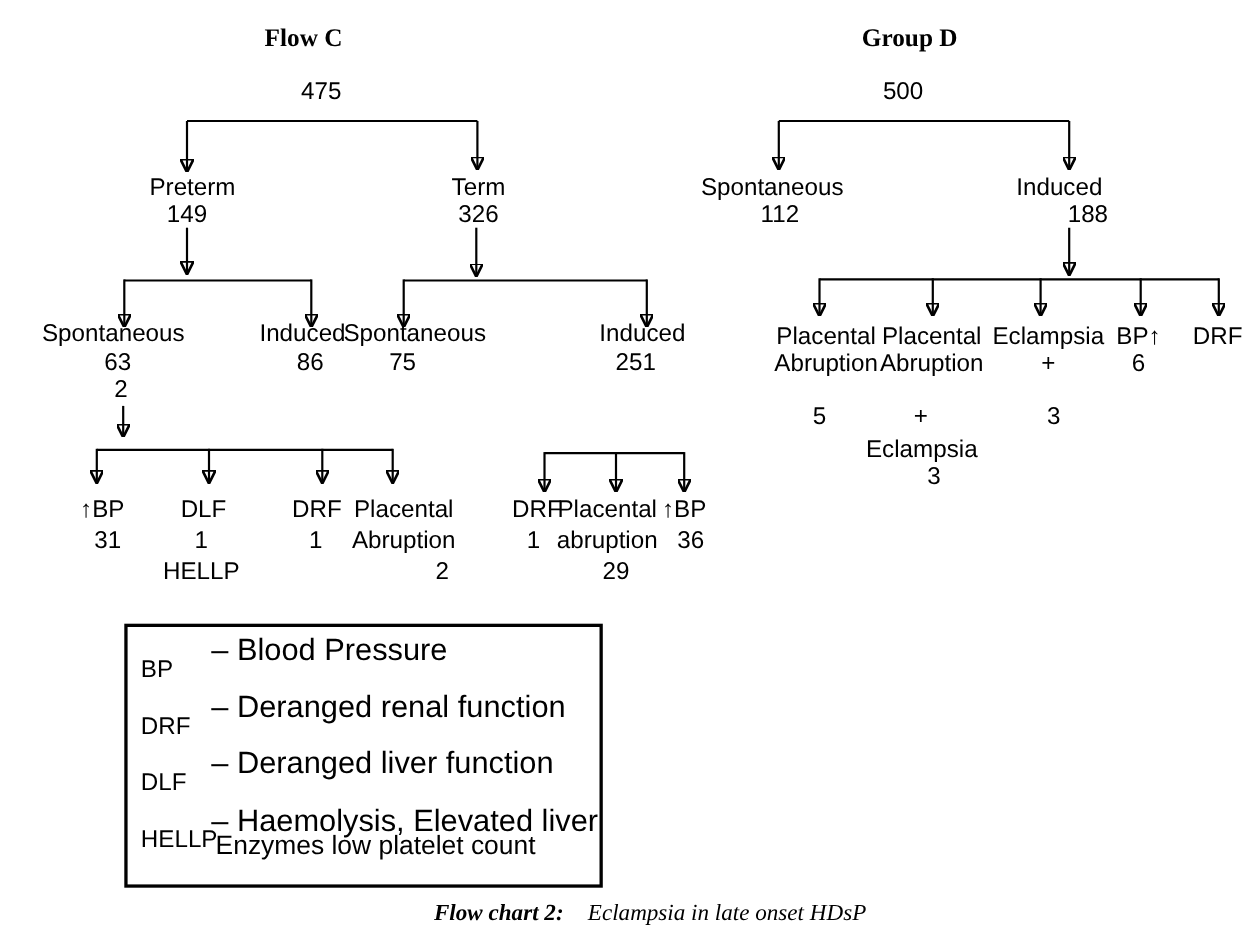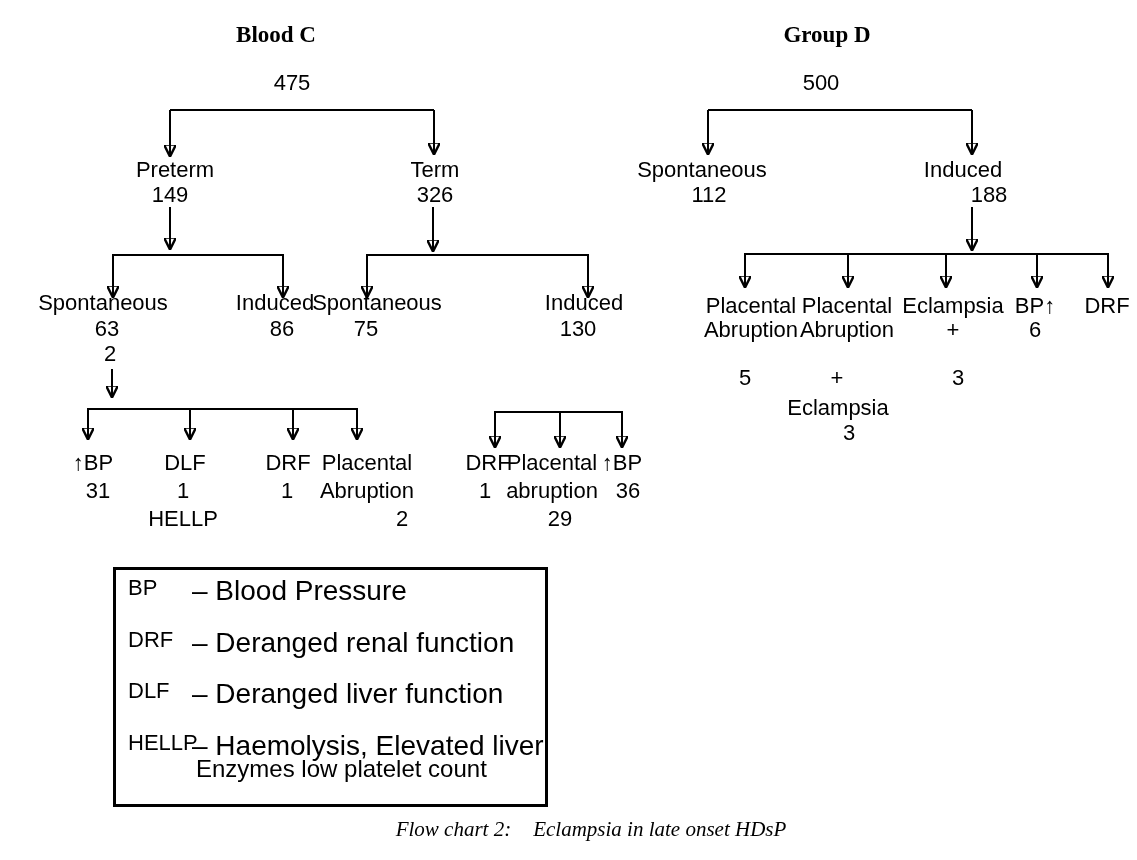--- a/index.html
+++ b/index.html
@@ -12,29 +12,29 @@
   .connectors path,.connectors line{stroke:#000;stroke-width:2;fill:none;}
   .lbl{
     position:absolute;transform:translateX(-50%);
     font-size:22px;line-height:1.0;white-space:nowrap;text-align:center;
   }
   .gtitle{
     font-family:"Liberation Serif","DejaVu Serif",serif;
     font-weight:bold;font-size:23px;
   }
   .legend-box{position:absolute;left:113px;top:567px;width:429px;height:234px;border:3px solid #000;}
-  .legend-abbr{position:absolute;left:128px;font-size:22px;line-height:1.0;white-space:nowrap;}
+  .legend-abbr{position:absolute;left:128px;font-size:22px;line-height:1.0;white-space:nowrap;margin-top:20px;}
   .legend-desc{position:absolute;left:192px;font-size:28px;line-height:1.0;white-space:nowrap;}
   .legend-desc2{position:absolute;left:196px;font-size:24px;line-height:1.0;white-space:nowrap;}
   .caption{
     position:absolute;left:591px;top:819px;transform:translateX(-50%);
     font-family:"Liberation Serif","DejaVu Serif",serif;
     font-style:italic;font-size:21px;line-height:1.0;white-space:nowrap;
   }
-  .caption .cap-label{font-weight:normal;margin-right:22px;}
+  .caption .cap-label{font-weight:bold;margin-right:22px;}
 </style>
 </head>
 <body>
 
 <div class="canvas">
 
   <svg class="connectors" width="1137" height="860" viewBox="0 0 1137 860" xmlns="http://www.w3.org/2000/svg">
     <defs>
       <marker id="ah" viewBox="0 0 10 10" refX="9.5" refY="5" markerWidth="12" markerHeight="12" orient="auto" markerUnits="userSpaceOnUse">
         <path d="M0 0 L10 5 L0 10 z" fill="#000" stroke="none"></path>
@@ -73,38 +73,38 @@
     <line x1="972" y1="207" x2="972" y2="250" marker-end="url(#ah)"></line>
 
     <path d="M745,254 H1108"></path>
     <line x1="745" y1="253" x2="745" y2="287" marker-end="url(#ah)"></line>
     <line x1="848" y1="253" x2="848" y2="287" marker-end="url(#ah)"></line>
     <line x1="946" y1="253" x2="946" y2="287" marker-end="url(#ah)"></line>
     <line x1="1037" y1="253" x2="1037" y2="287" marker-end="url(#ah)"></line>
     <line x1="1108" y1="253" x2="1108" y2="287" marker-end="url(#ah)"></line>
   </svg>
 
-  <div class="lbl gtitle" style="left:276px;top:23px">Blood C</div>
+  <div class="lbl gtitle" style="left:276px;top:23px">Flow C</div>
   <div class="lbl" style="left:292px;top:72px">475</div>
 
   <div class="lbl" style="left:175px;top:159px">Preterm</div>
   <div class="lbl" style="left:170px;top:184px">149</div>
   <div class="lbl" style="left:435px;top:159px">Term</div>
   <div class="lbl" style="left:435px;top:184px">326</div>
 
   <div class="lbl" style="left:103px;top:292px">Spontaneous</div>
   <div class="lbl" style="left:107px;top:318px">63</div>
   <div class="lbl" style="left:110px;top:343px">2</div>
   <div class="lbl" style="left:275px;top:292px">Induced</div>
   <div class="lbl" style="left:282px;top:318px">86</div>
 
   <div class="lbl" style="left:377px;top:292px">Spontaneous</div>
   <div class="lbl" style="left:366px;top:318px">75</div>
   <div class="lbl" style="left:584px;top:292px">Induced</div>
-  <div class="lbl" style="left:578px;top:318px">130</div>
+  <div class="lbl" style="left:578px;top:318px">251</div>
 
   <div class="lbl" style="left:93px;top:452px">↑BP</div>
   <div class="lbl" style="left:98px;top:480px">31</div>
   <div class="lbl" style="left:185px;top:452px">DLF</div>
   <div class="lbl" style="left:183px;top:480px">1</div>
   <div class="lbl" style="left:183px;top:508px">HELLP</div>
   <div class="lbl" style="left:288px;top:452px">DRF</div>
   <div class="lbl" style="left:287px;top:480px">1</div>
   <div class="lbl" style="left:367px;top:452px">Placental</div>
   <div class="lbl" style="left:367px;top:480px">Abruption</div>

